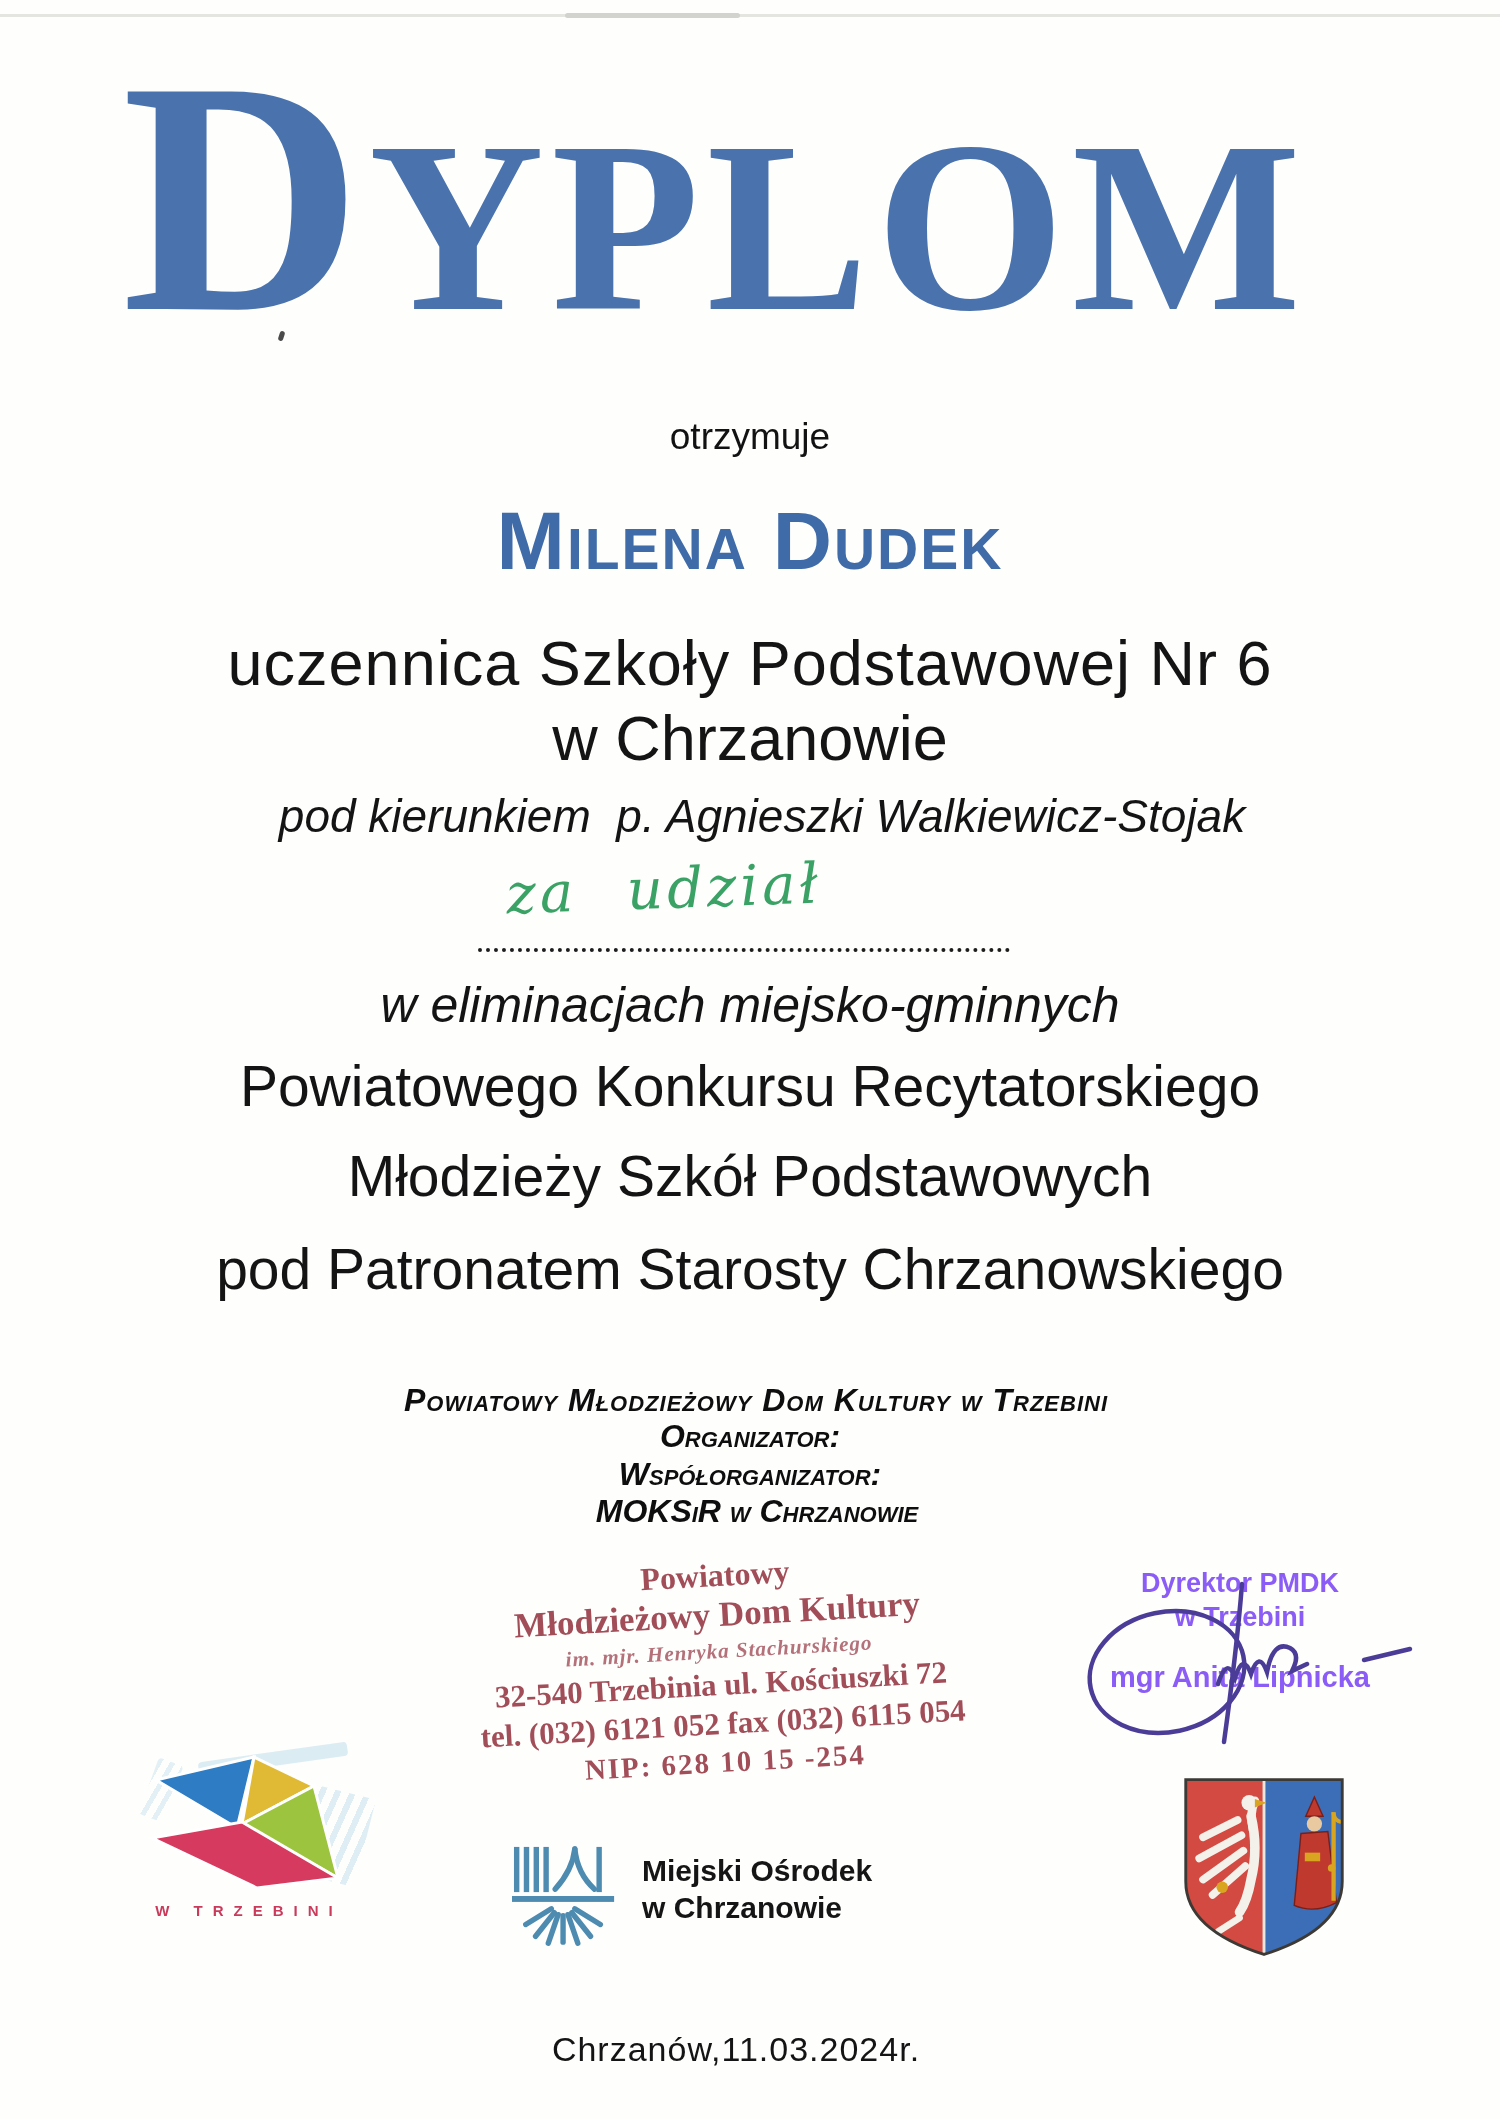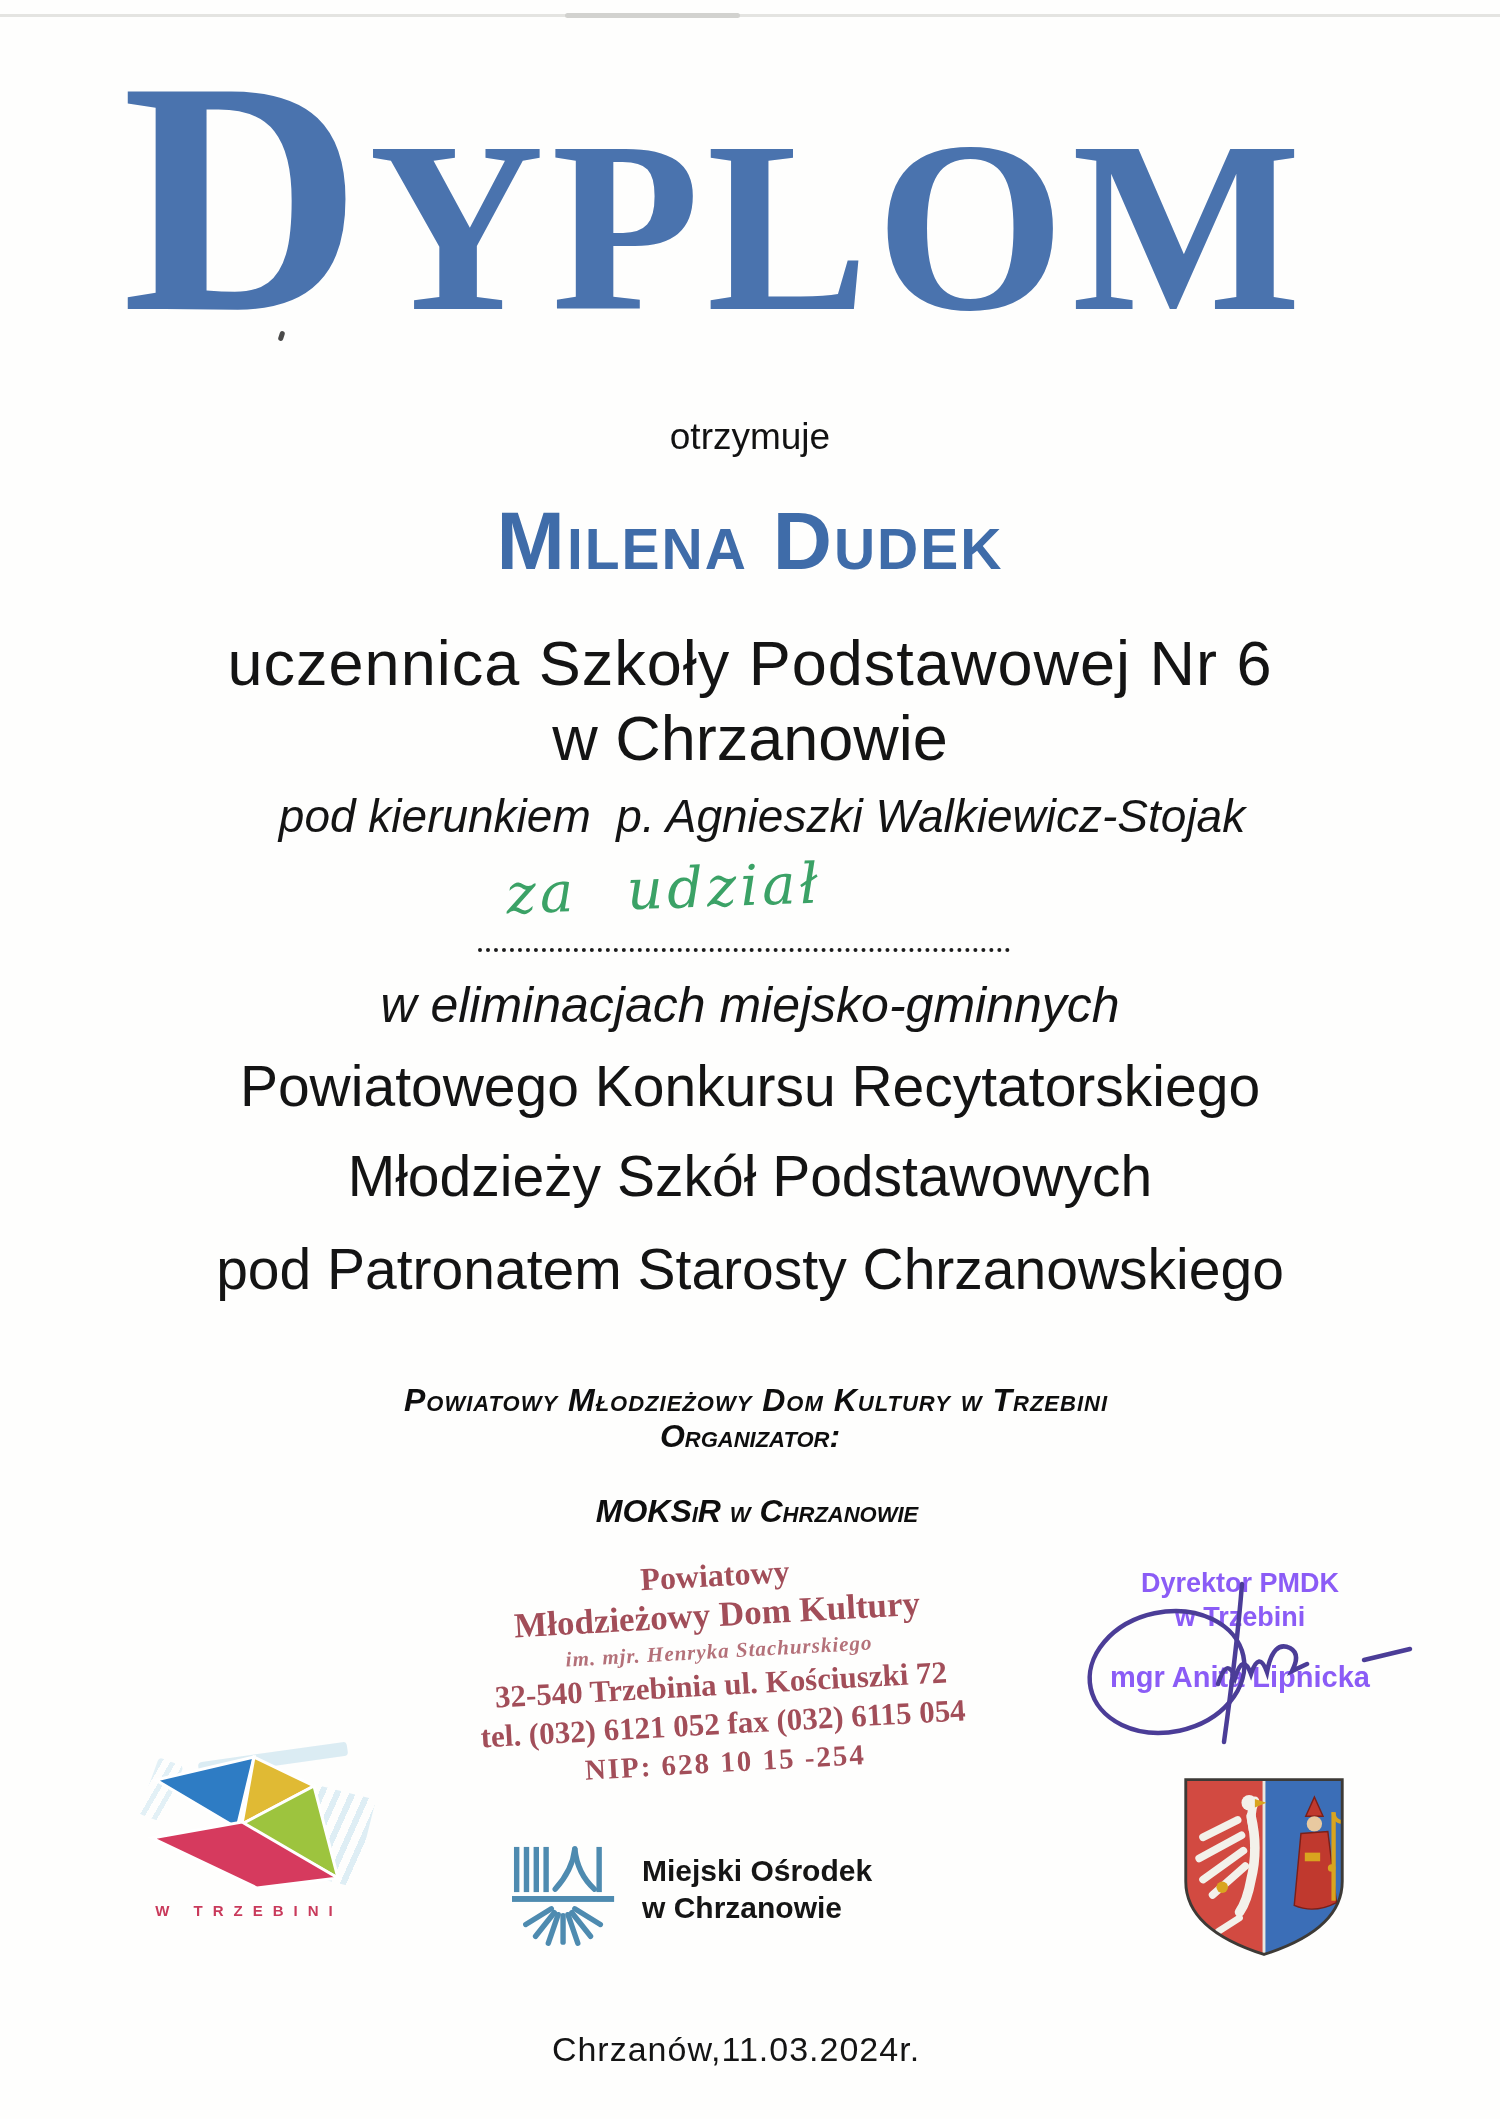--- a/index.html
+++ b/index.html
@@ -113,20 +113,21 @@
   <div class="center handwriting">za udział</div>
   <div class="dotline"></div>
 
   <div class="center event1">w eliminacjach miejsko-gminnych</div>
   <div class="center event2">Powiatowego Konkursu Recytatorskiego</div>
   <div class="center event3">Młodzieży Szkół Podstawowych</div>
   <div class="center event4">pod Patronatem Starosty Chrzanowskiego</div>
 
   <div class="center sc-bold org-label">Organizator:</div>
   <div class="center sc-bold org-name">Powiatowy Młodzieżowy Dom Kultury w Trzebini</div>
+  <div class="center sc-bold coorg-label">Współorganizator:</div>
   <div class="center sc-bold coorg-name">MOKSiR w Chrzanowie</div>
 
   <div class="stamp">
     <div class="s1">Powiatowy</div>
     <div class="s2">Młodzieżowy Dom Kultury</div>
     <div class="s3">im. mjr. Henryka Stachurskiego</div>
     <div class="s4">32-540 Trzebinia ul. Kościuszki 72</div>
     <div class="s5">tel. (032) 6121 052 fax (032) 6115 054</div>
     <div class="s6">NIP: 628 10 15 -254</div>
   </div>

